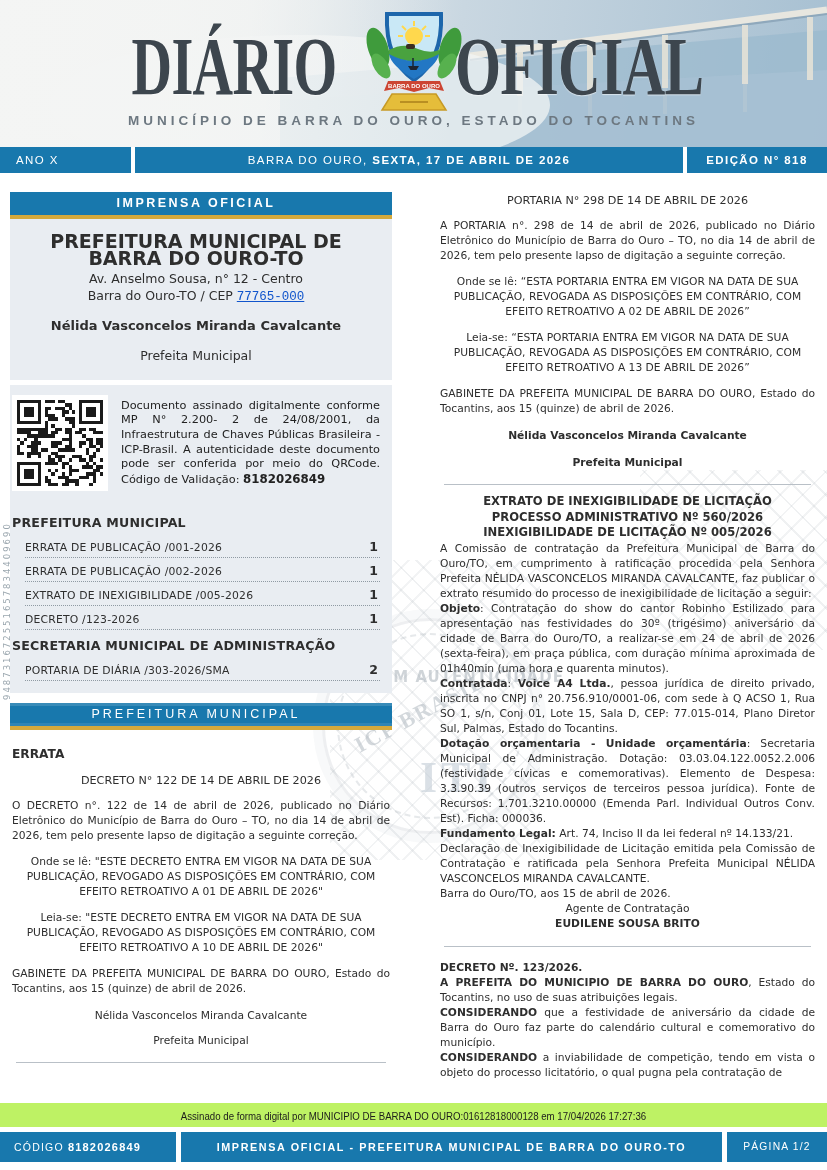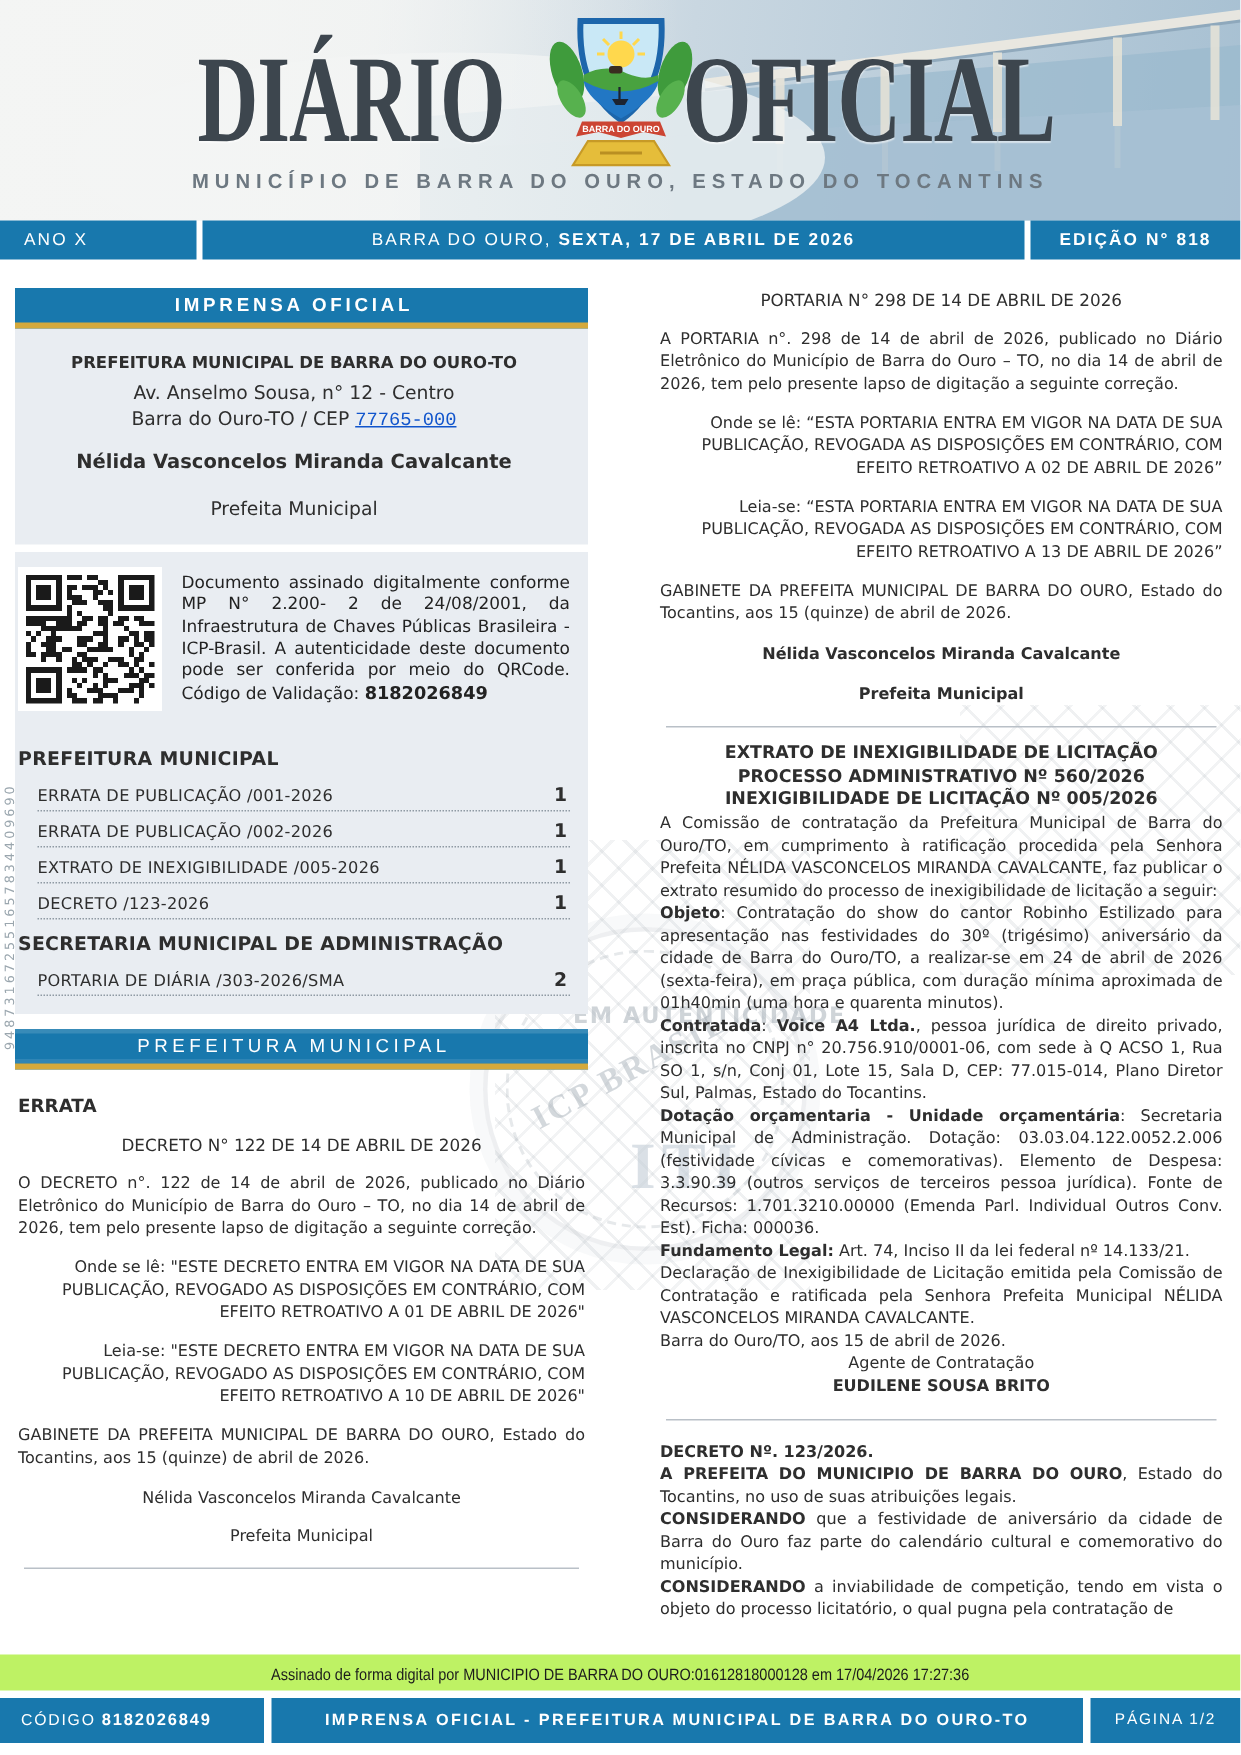--- a/index.html
+++ b/index.html
@@ -61,21 +61,21 @@
   
   .hbar{position:relative;margin-left:-10px;background:#1878ad;border-bottom:4px solid #d4a93c;
     height:23px;line-height:23px;text-align:center;color:#fff;font-weight:bold;
     font-size:12.5px;letter-spacing:2.5px;font-family:"Liberation Sans",sans-serif;}
   .hbar::before{content:"";position:absolute;left:0;top:0;bottom:-4px;width:7px;background:#0d5a84;}
   .hbar.section{font-weight:normal;letter-spacing:3px;font-size:12.5px;
     box-shadow:inset 0 3px 0 rgba(255,255,255,.14),inset 0 -3px 0 rgba(255,255,255,.10);}
   .panel{background:#e9edf2;margin-left:-10px;padding:12px 14px;}
   
   .ent{line-height:17px;text-align:center;padding:14px 14px 16px;}
-  .ent-name{font-weight:bold;font-size:11px;margin-bottom:3px;}
+  .ent-name{font-weight:bold;font-size:19px;margin-bottom:3px;}
   .ent-line{font-size:12.5px;}
   .ent-mayor{font-weight:bold;font-size:13px;margin-top:11px;}
   .ent-role{font-size:12.5px;margin-top:13px;}
   a.cep{color:#1155cc;text-decoration:underline;font-family:Liberation Mono, monospace;}
   
   .qrp{margin-top:5px;display:flex;gap:13px;align-items:center;padding:10px 12px;}
   .qr{width:96px;height:96px;background:#fff;padding:5px;box-sizing:border-box;flex:none;}
   .qr svg{width:100%;height:100%;display:block;}
   .qrtxt{font-size:11.3px;line-height:14.6px;text-align:justify;color:#222;}
   .qrtxt b{font-size:11.8px;}
@@ -84,21 +84,21 @@
   .sum-head{font-weight:bold;font-size:12.6px;padding:8px 0 4px;letter-spacing:.2px;}
   .sum-item{display:flex;align-items:baseline;margin-left:13px;padding:5px 2px 3px 0;
     border-bottom:1px dotted #8f9aa3;}
   .sum-label{flex:1;font-size:10.8px;letter-spacing:.2px;}
   .sum-page{font-weight:bold;font-size:12.5px;}
   
   .art{padding:0 2px;}
   .a-title{text-align:left;font-weight:bold;font-size:12.2px;margin:17px 0 0;}
   .a-sub{text-align:center;font-size:11.2px;margin:13px 0 0;}
   p.just{text-align:justify;font-size:10.7px;line-height:15px;margin:11px 0 0;}
-  p.cent{text-align:right;font-size:10.7px;line-height:15px;margin:11px 0 0;}
+  p.cent{text-align:center;font-size:10.7px;line-height:15px;margin:11px 0 0;}
   p.tight{text-align:justify;font-size:10.7px;line-height:15px;margin:0;}
   .signer{text-align:center;font-size:10.7px;margin-top:13px;}
   .signer.b{font-weight:bold;}
   hr.rule{border:none;border-top:1px solid #b9c0c7;margin:15px 4px 0;}
   .x-title{text-align:center;font-weight:bold;font-size:11.6px;line-height:15.5px;}
   .sign-c{text-align:center;font-size:10.7px;line-height:15px;}
   .sign-c.b{font-weight:bold;}
   
   .sig-strip{position:absolute;top:1103px;left:0;width:827px;height:24px;background:#bef264;
     text-align:center;line-height:24px;}

